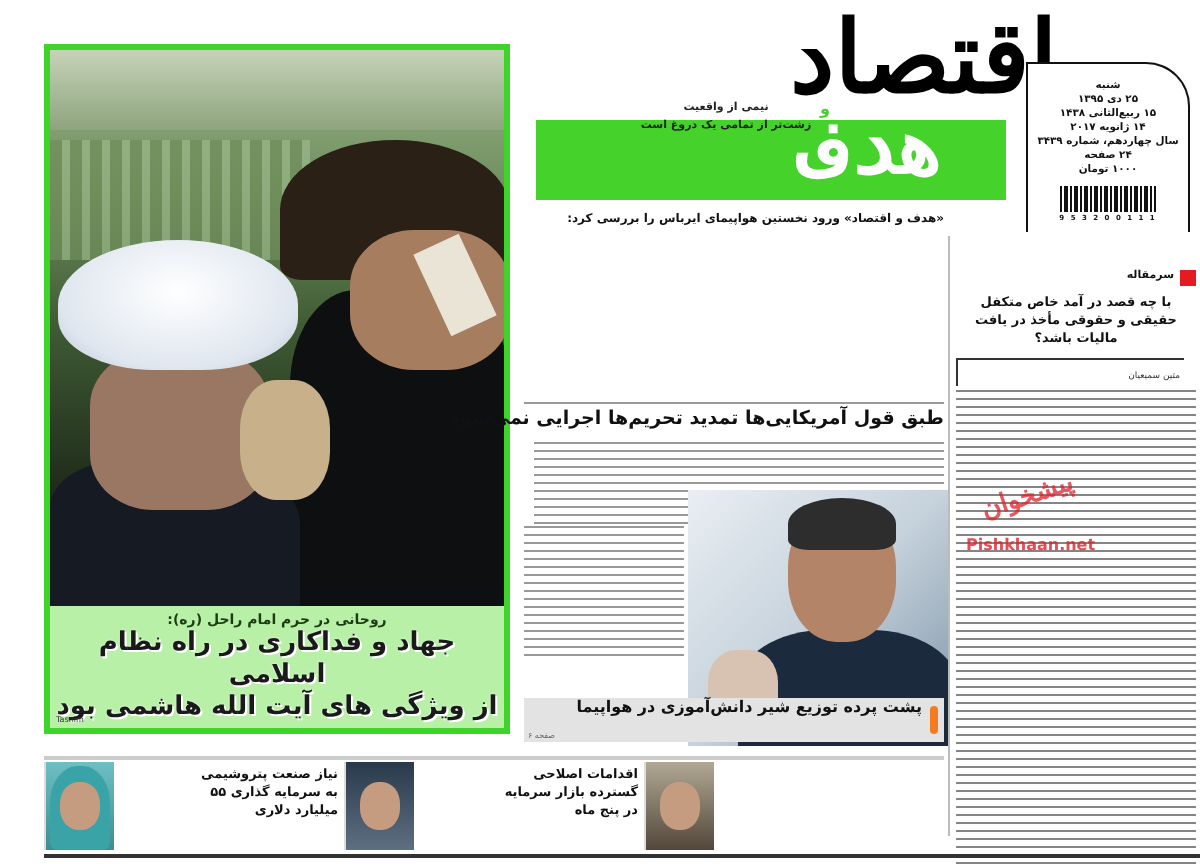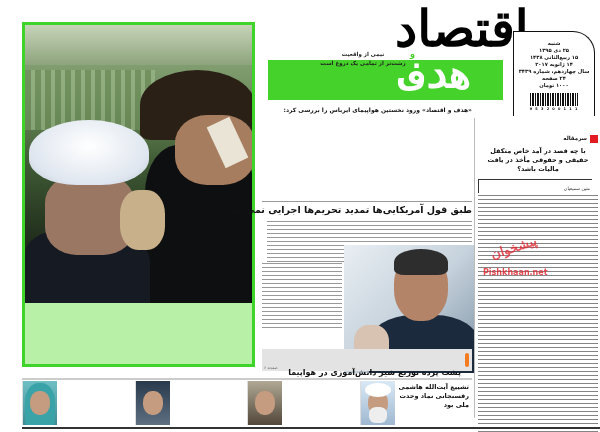--- a/index.html
+++ b/index.html
@@ -82,21 +82,21 @@
   }
   .portrait .head { position:absolute; left: 50px; top: 8px; width: 54px; height: 68px; border-radius: 45%; background:#b48468; }
   .portrait .hair { position:absolute; left: 50px; top: 4px; width: 54px; height: 26px; border-radius: 50% 50% 20% 20%; background:#2d2d2d; }
   .portrait .suit { position:absolute; left: 25px; top: 70px; width: 110px; height: 70px; border-radius: 40% 40% 0 0; background:#1b2a3c; }
   .portrait .hand { position:absolute; left: 10px; top: 80px; width: 35px; height: 40px; border-radius: 40%; background:#d8c3b2; }
 
   .teaser-bar {
     position:absolute; left: 262px; top: 349px; width: 210px; height: 22px; background:#e3e3e3;
   }
   .teaser-bar .accent { position:absolute; right: 3px; top: 4px; width: 4px; height: 14px; background:#f27c1f; border-radius: 2px; }
-  .teaser-text { position:absolute; right: 11px; top: 19px; font-size: 8px; font-weight: bold; white-space: nowrap; }
+  .teaser-text { position:absolute; right: 11px; top: 0; font-size: 8px; font-weight: bold; white-space: nowrap; }
   .credit-small { font-size: 4px; color:#666; position:absolute; left:2px; bottom:1px; direction:ltr; }
 
   
   .editorial { position:absolute; left: 478px; top: 134px; width: 120px; height: 300px; }
   .ed-label-row { height: 10px; position: relative; }
   .ed-red { position:absolute; right: 0; top: 1px; width: 8px; height: 8px; background:#e31b23; }
   .ed-label { position:absolute; right: 11px; top: 1px; font-size: 5.5px; font-weight: bold; }
   .ed-title { font-size: 6.5px; font-weight: bold; text-align: center; line-height: 9px; margin-top: 3px; }
   .ed-author-box { margin: 5px 6px 2px 0; border-left: 1px solid #333; border-top: 1px solid #333; height: 14px; position:relative; }
   .ed-author { position:absolute; right: 2px; top: 6px; font-size: 4.5px; color:#333; }
@@ -130,20 +130,26 @@
     <div class="pillars"></div>
     <div class="man-right-body"></div>
     <div class="man-right-hat"></div>
     <div class="man-right-face"></div>
     <div class="tissue"></div>
     <div class="man-left-body"></div>
     <div class="man-left-face"></div>
     <div class="hand"></div>
     <div class="turban"></div>
   </div>
+  <div class="photo-caption">
+    <div class="caption-kicker">روحانی در حرم امام راحل (ره):</div>
+    <div class="caption-title">جهاد و فداکاری در راه نظام اسلامی</div>
+    <div class="caption-title">از ویژگی های آیت الله هاشمی بود</div>
+    <div class="caption-credit">Tasnim</div>
+  </div>
 </div>
 
 <div class="logo-green"></div>
 <div class="logo-word-1">اقتصاد</div>
 <div class="logo-word-3">هدف</div>
 <div class="logo-small">و</div>
 <div class="slogan">
   <div>نیمی از واقعیت</div>
   <div>زشت‌تر از تمامی یک دروغ است</div>
 </div>
@@ -195,33 +201,27 @@
 <div class="watermark">پیشخوان</div>
 <div class="watermark-url">Pishkhaan.net</div>
 
 <div class="bottom-rule-top"></div>
 <div class="bottom-strip">
   <div class="teaser">
     <div class="teaser-photo tp-4">
       <div class="tp-hijab"></div>
       <div class="tp-face"></div>
     </div>
+    <div class="teaser-title">نیاز صنعت پتروشیمی به سرمایه گذاری ۵۵ میلیارد دلاری</div>
   </div>
   <div class="teaser">
     <div class="teaser-photo tp-3">
       <div class="tp-face"></div>
     </div>
+    <div class="teaser-title">اقدامات اصلاحی گسترده بازار سرمایه در پنج ماه</div>
   </div>
   <div class="teaser">
     <div class="teaser-photo tp-2">
       <div class="tp-face"></div>
     </div>
   </div>
-  <div class="teaser">
-    <div class="teaser-photo tp-1">
-      <div class="tp-face"></div>
-      <div class="tp-beard"></div>
-      <div class="tp-turban"></div>
-    </div>
-    <div class="teaser-title">تشییع آیت‌الله هاشمی رفسنجانی نماد وحدت ملی بود</div>
-  </div>
 </div>
 <div class="bottom-rule-bot"></div>
 
 </body></html>

